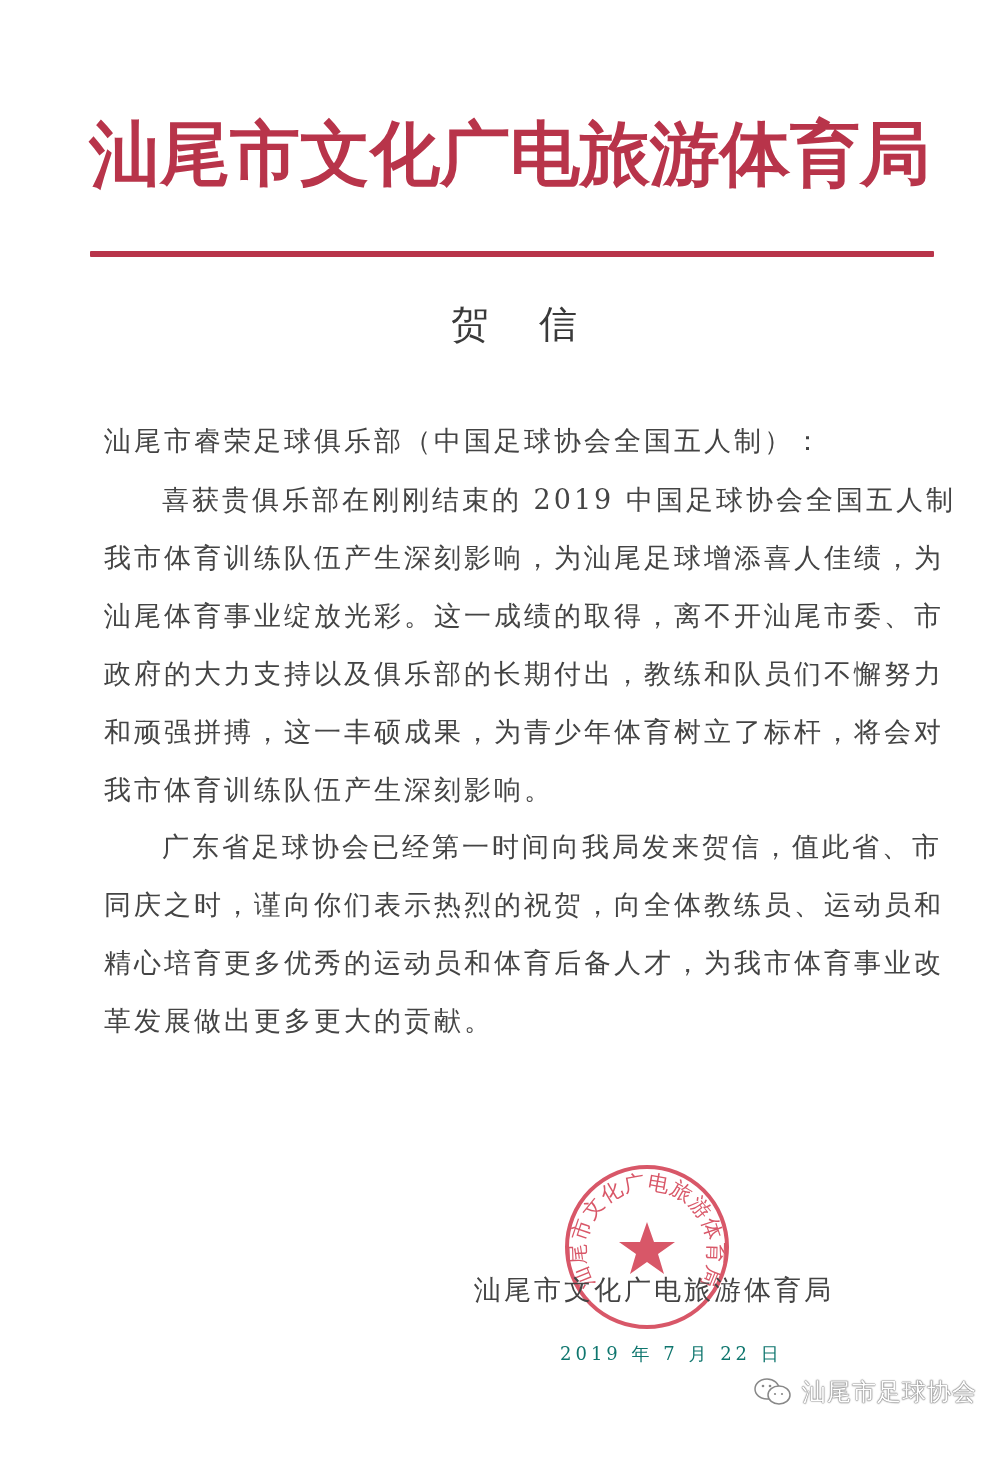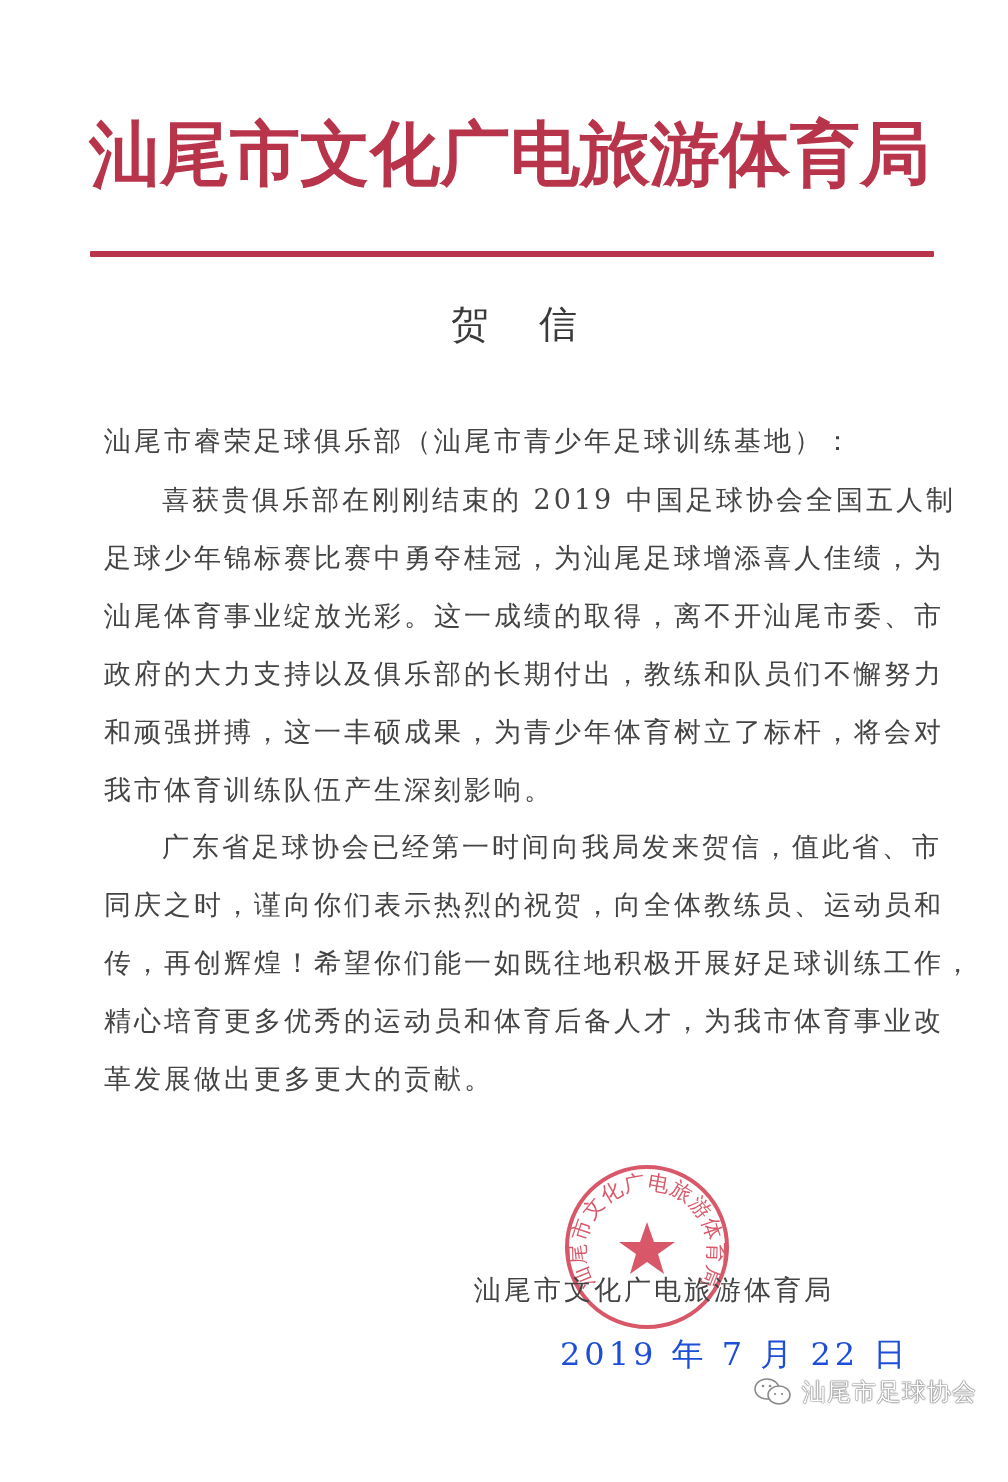--- a/index.html
+++ b/index.html
@@ -76,23 +76,23 @@
       line-height: 40px;
       color: #444444;
       letter-spacing: 3px;
       white-space: nowrap;
       z-index: 2;
     }
     .date {
       position: absolute;
       left: 560px;
       top: 1334px;
-      font-size: 32px;
+      font-size: 18px;
       line-height: 40px;
-      color: #1d4ed8;
+      color: #0f766e;
       letter-spacing: 4px;
       white-space: nowrap;
       z-index: 2;
     }
     .seal {
       position: absolute;
       left: 562px;
       top: 1162px;
       width: 170px;
       height: 170px;
@@ -116,36 +116,35 @@
   </style>
 </head>
 <body>
 
 <div class="letterhead">汕尾市文化广电旅游体育局</div>
 <div class="rule"></div>
 
 <div class="doc-title">贺信</div>
 
 <div class="body-text salutation">
-  <span class="line">汕尾市睿荣足球俱乐部（汕尾市青少年足球训练基地）：</span>
+  <span class="line">汕尾市睿荣足球俱乐部（中国足球协会全国五人制）：</span>
 </div>
 
 <div class="body-text para1">
   <span class="line indent">喜获贵俱乐部在刚刚结束的 2019 中国足球协会全国五人制</span>
-  <span class="line">足球少年锦标赛比赛中勇夺桂冠，为汕尾足球增添喜人佳绩，为</span>
+  <span class="line">我市体育训练队伍产生深刻影响，为汕尾足球增添喜人佳绩，为</span>
   <span class="line">汕尾体育事业绽放光彩。这一成绩的取得，离不开汕尾市委、市</span>
   <span class="line">政府的大力支持以及俱乐部的长期付出，教练和队员们不懈努力</span>
   <span class="line">和顽强拼搏，这一丰硕成果，为青少年体育树立了标杆，将会对</span>
   <span class="line">我市体育训练队伍产生深刻影响。</span>
 </div>
 
 <div class="body-text para2">
   <span class="line indent">广东省足球协会已经第一时间向我局发来贺信，值此省、市</span>
   <span class="line">同庆之时，谨向你们表示热烈的祝贺，向全体教练员、运动员和</span>
-  <span class="line">传，再创辉煌！希望你们能一如既往地积极开展好足球训练工作，</span>
   <span class="line">精心培育更多优秀的运动员和体育后备人才，为我市体育事业改</span>
   <span class="line">革发展做出更多更大的贡献。</span>
 </div>
 
 <svg class="seal" viewBox="0 0 170 170">
   <defs>
     <path id="sealArc" d="M 30 118 A 62 62 0 1 1 140 118" fill="none"></path>
   </defs>
   <circle cx="85" cy="85" r="80" fill="none" stroke="#d23a4e" stroke-width="4"></circle>
   <text fill="#d23a4e" font-size="21" font-family="DejaVu Serif, serif" letter-spacing="1">

